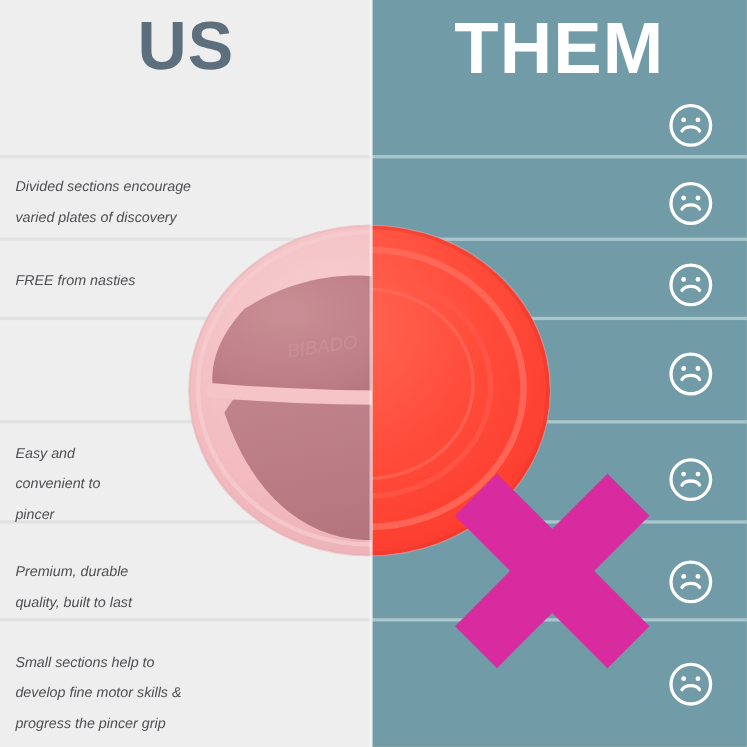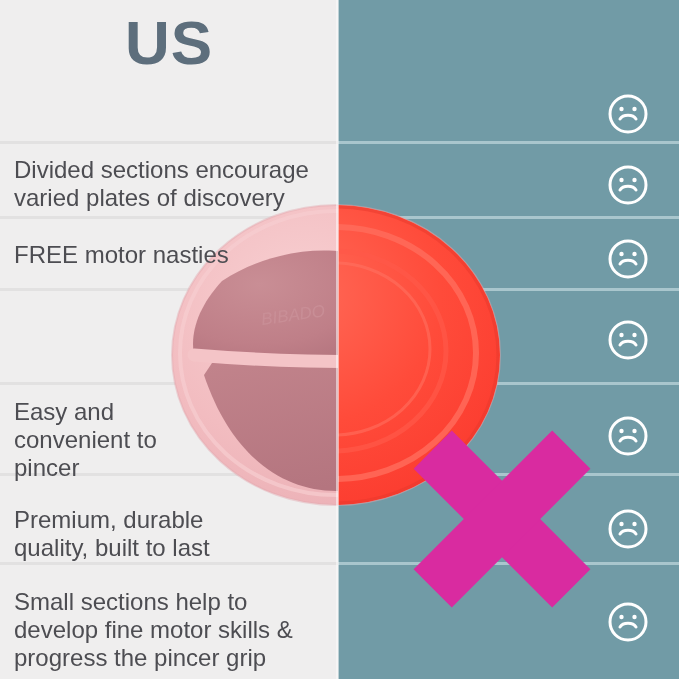--- a/index.html
+++ b/index.html
@@ -77,25 +77,26 @@
     left: 338px; top: 0;
     width: 341px; height: 3px;
     background: #a9c6cd;
   }
 
   
   .feature {
     position: absolute;
     left: 14px;
     width: 320px;
-    font-size: 24px;
+    font-size: 13px;
     line-height: 28px;
     color: #4d4d52;
     z-index: 7;
     white-space: pre-line;
+    font-style: italic;
   }
 
   
   .face {
     position: absolute;
     width: 44px; height: 44px;
     z-index: 7;
   }
   .face svg { display: block; width: 44px; height: 44px; }
 
@@ -241,20 +242,21 @@
         <ellipse cx="164" cy="148" rx="112" ry="100" fill="none" stroke="#ff5948" stroke-width="5" opacity="0.7"></ellipse>
         <ellipse cx="164" cy="146" rx="96" ry="86" fill="none" stroke="#ff7363" stroke-width="3" opacity="0.55"></ellipse>
         <ellipse cx="166" cy="152" rx="162" ry="148" fill="none" stroke="#e8372b" stroke-width="3" opacity="0.5"></ellipse>
       </svg>
     </div>
   </div>
 
   <div class="seam"></div>
 
   <div class="heading-us">US</div>
+  <div class="heading-them">THEM</div>
 
   <div class="rule" style="top:141px">
     <div class="seg-l"></div>
     <div class="seg-r"></div>
   </div>
   <div class="rule" style="top:216px">
     <div class="seg-l"></div>
     <div class="seg-r"></div>
   </div>
   <div class="rule" style="top:288px">
@@ -269,21 +271,21 @@
     <div class="seg-l"></div>
     <div class="seg-r"></div>
   </div>
   <div class="rule" style="top:562px">
     <div class="seg-l"></div>
     <div class="seg-r"></div>
   </div>
 
   <div class="feature" style="top:156px">Divided sections encourage
 varied plates of discovery</div>
-  <div class="feature" style="top:241px">FREE motor nasties</div>
+  <div class="feature" style="top:241px">FREE from nasties</div>
   <div class="feature" style="top:398px">Easy and
 convenient to
 pincer</div>
   <div class="feature" style="top:506px">Premium, durable
 quality, built to last</div>
   <div class="feature" style="top:588px">Small sections help to
 develop fine motor skills &amp;
 progress the pincer grip</div>
 
   <div class="face" style="left:606px; top:92px">

